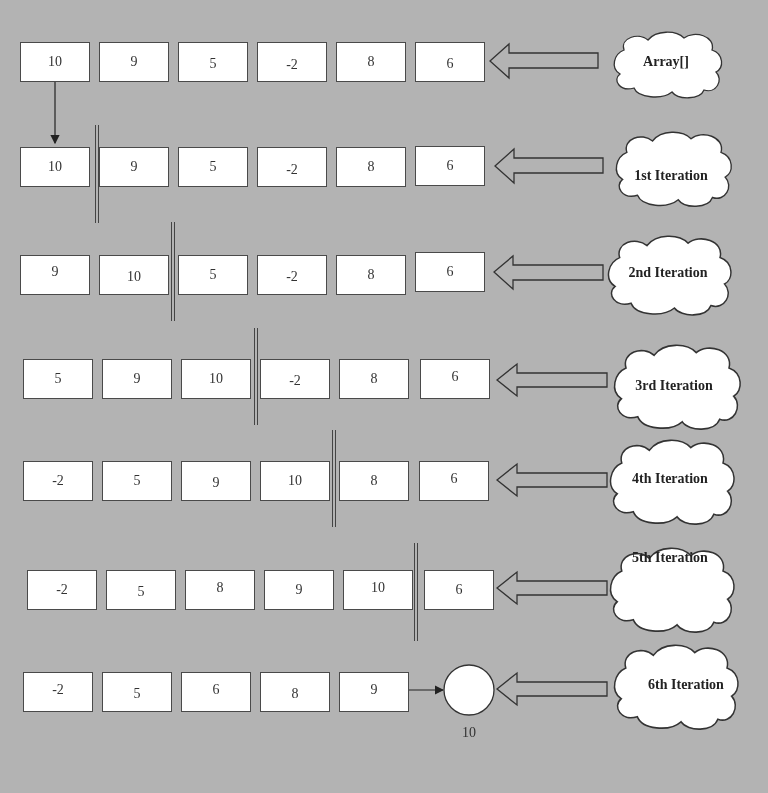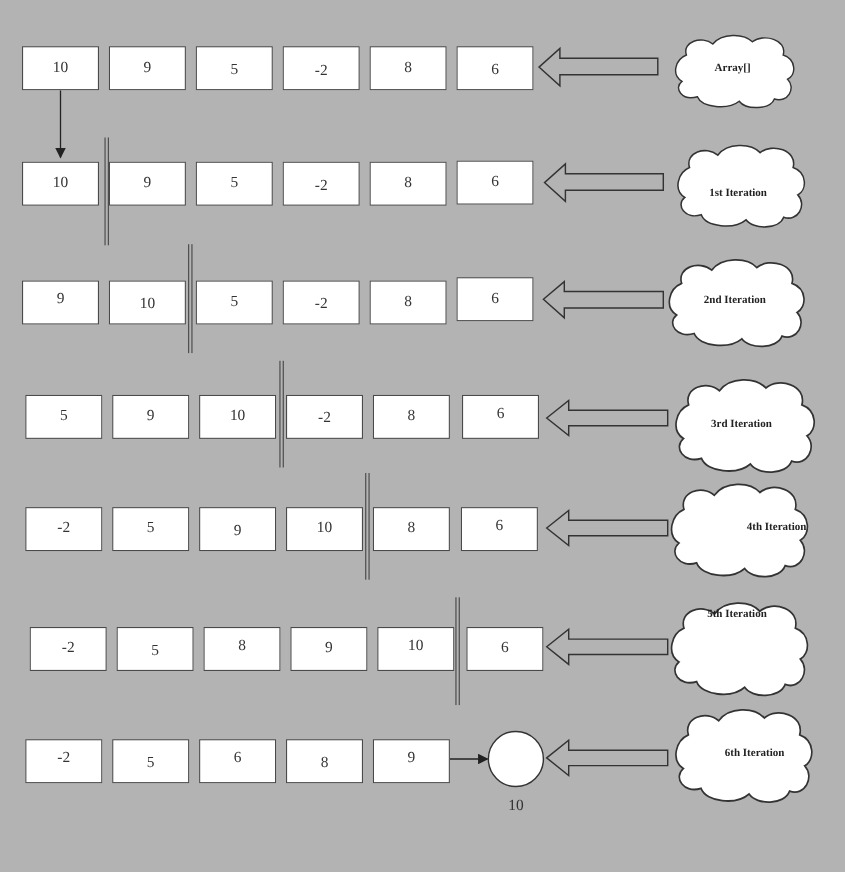--- a/index.html
+++ b/index.html
@@ -24,21 +24,21 @@
     .sep {
       position: absolute;
       width: 4px;
       box-sizing: border-box;
       border-left: 1.5px solid #444;
       border-right: 1.5px solid #444;
     }
     .cloud-label {
       position: absolute;
       font-weight: bold;
-      font-size: 10px;
+      font-size: 14px;
       color: #222;
       text-align: center;
       white-space: nowrap;
       transform: translate(-50%, -50%);
     }
     .result-label {
       position: absolute;
       font-size: 14px; color: #333;
       transform: translate(-50%, -50%);
     }
@@ -230,17 +230,17 @@
     <div class="cell" style="left:339px;top:672px">
         <span style="margin-top:-4px">9</span>
       </div>
     <div class="result-label" style="left:469px;top:733px">10</div>
   </div>
 
   <div class="cloud-label" style="left:666px;top:62px">Array[]</div>
   <div class="cloud-label" style="left:671px;top:176px">1st Iteration</div>
   <div class="cloud-label" style="left:668px;top:273px">2nd Iteration</div>
   <div class="cloud-label" style="left:674px;top:386px">3rd Iteration</div>
-  <div class="cloud-label" style="left:706px;top:479px">4th Iteration</div>
+  <div class="cloud-label" style="left:670px;top:479px">4th Iteration</div>
   <div class="cloud-label" style="left:670px;top:558px">5th Iteration</div>
   <div class="cloud-label" style="left:686px;top:685px">6th Iteration</div>
 
 </div>
 
 </body></html>

